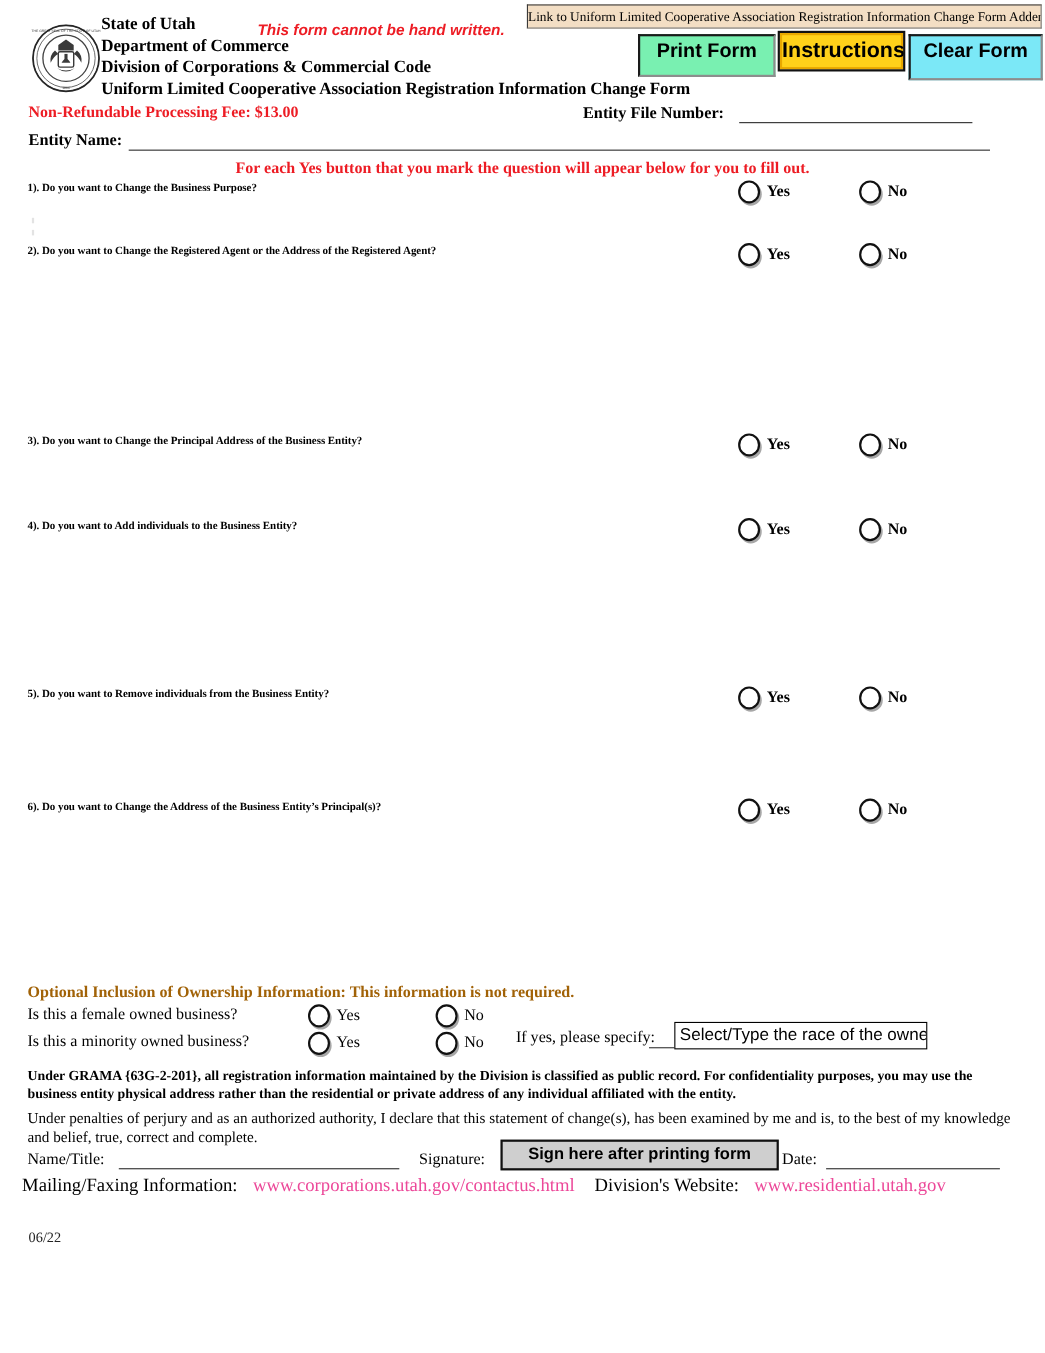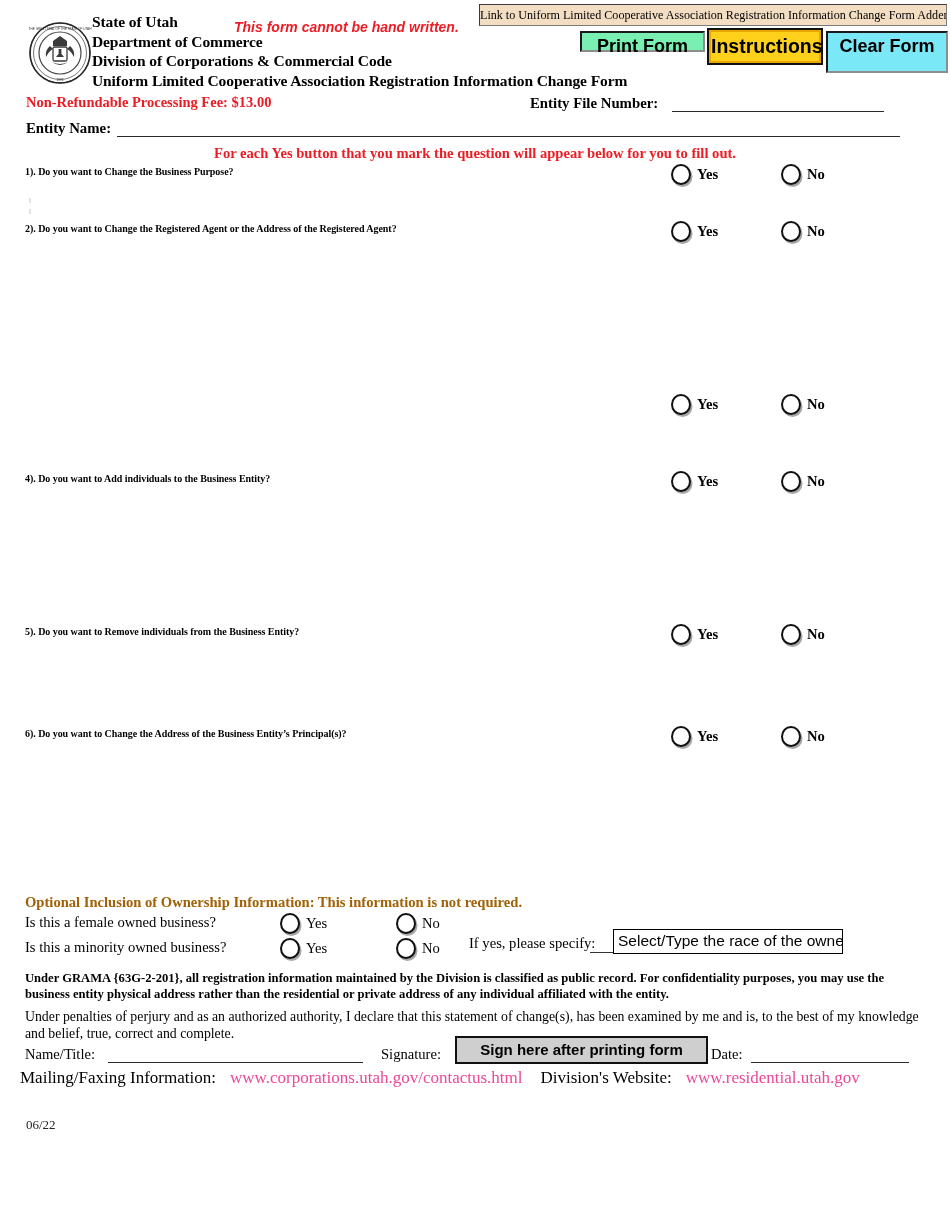--- a/index.html
+++ b/index.html
@@ -61,21 +61,21 @@
 
   .pbtn {
     font-family: "Liberation Sans", sans-serif;
     font-weight: bold;
     text-align: center;
     white-space: nowrap;
     cursor: pointer;
     color: #000;
   }
   #print-form-button {
-    left: 580px; top: 31px; width: 125px; height: 21px;
+    left: 580px; top: 31px; width: 125px; height: 39px;
     background: #79F0B1;
     border: 2px solid #1a1a1a;
     border-right-color: #8d8d8d; border-bottom-color: #8d8d8d;
     font-size: 18px; line-height: 27px;
   }
   #instructions-button {
     left: 709px; top: 30px; width: 112px; height: 33px;
     background: #FFD11A;
     border: 2px solid #E8A800;
     outline: 2px solid #111;
@@ -331,20 +331,21 @@
       <span class="radio-dot"></span>
       <span class="radio-label">Yes</span>
     </div>
     <div class="radio-group no">
       <span class="radio-dot"></span>
       <span class="radio-label">No</span>
     </div>
   </div>
 
   <div class="abs question-row" style="top:396px;">
+    <div class="q-text">3). Do you want to Change the Principal Address of the Business Entity?</div>
     <div class="radio-group yes">
       <span class="radio-dot"></span>
       <span class="radio-label">Yes</span>
     </div>
     <div class="radio-group no">
       <span class="radio-dot"></span>
       <span class="radio-label">No</span>
     </div>
   </div>
 

